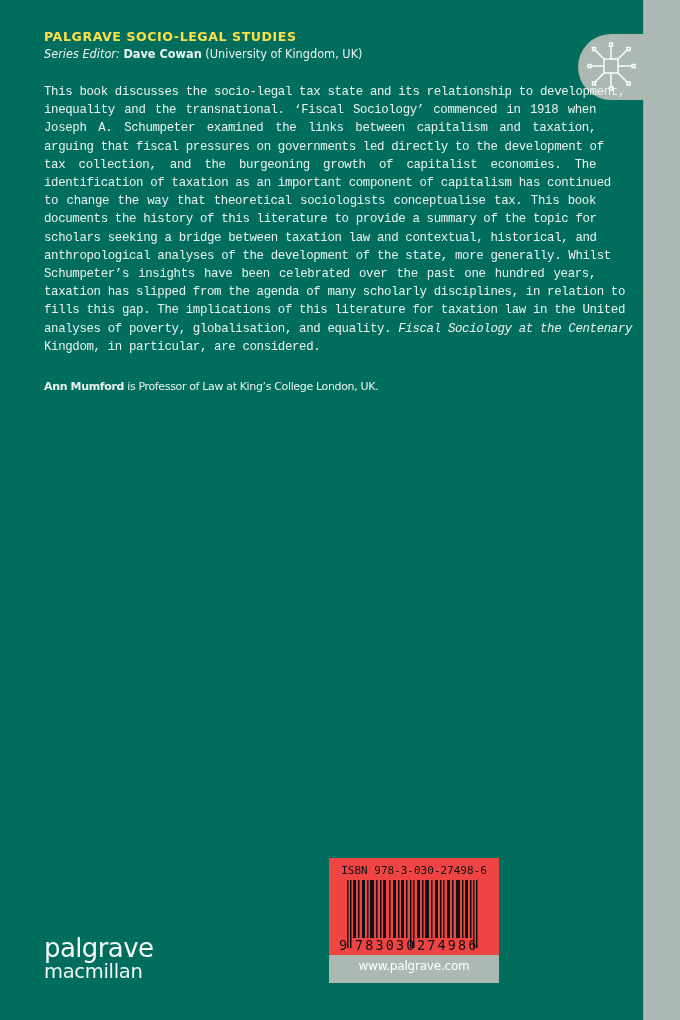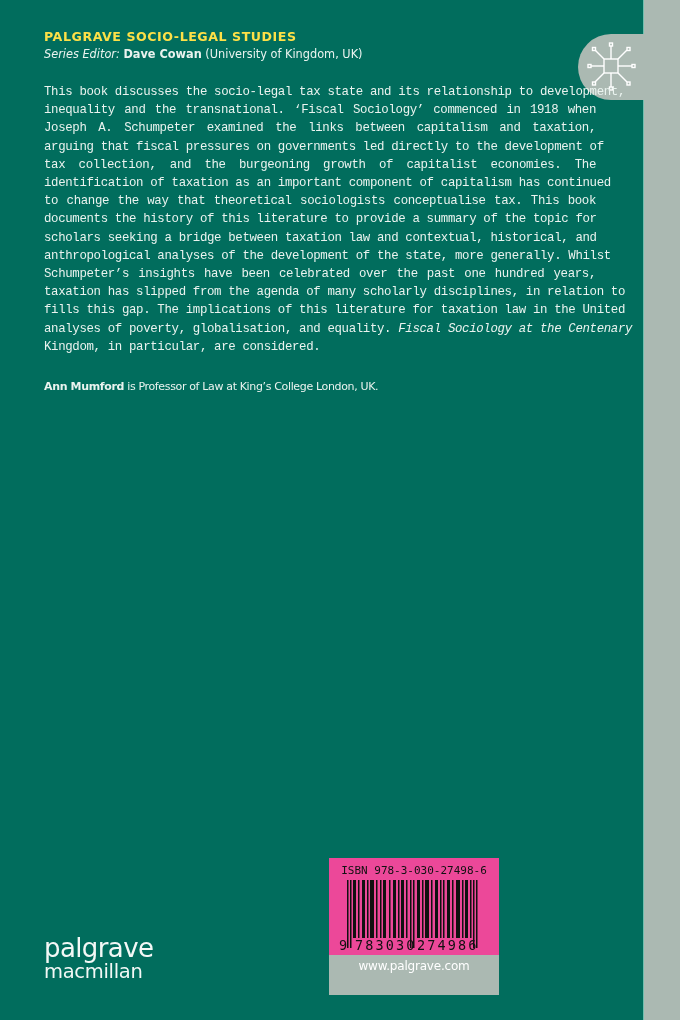--- a/index.html
+++ b/index.html
@@ -53,34 +53,34 @@
     .author .name { font-weight: bold; }
     .publisher-logo {
       position: absolute; left: 44px; top: 935px;
       font-family: "DejaVu Sans", sans-serif; color: #f3f8f6;
       line-height: 1;
     }
     .publisher-logo .l1 { font-size: 26px; letter-spacing: -0.6px; display: block; }
     .publisher-logo .l2 { font-size: 19.5px; letter-spacing: -0.3px; display: block; margin-top: 1px; }
     .barcode-box {
       position: absolute; left: 329px; top: 858px; width: 170px; height: 120px;
-      background: #ec4899; box-sizing: border-box;
+      background: #ef4444; box-sizing: border-box;
     }
     .isbn-text {
       position: absolute; left: 0; top: 6px; width: 170px; text-align: center;
       font-family: "DejaVu Sans Mono", monospace; font-size: 11px; color: #111;
       letter-spacing: 0px;
     }
     .bars { position: absolute; left: 10px; top: 22px; }
     .digits {
       position: absolute; top: 79px; font-family: "DejaVu Sans Mono", monospace;
       font-size: 13.5px; color: #111; letter-spacing: 2.1px;
     }
     .url-strip {
-      position: absolute; left: 0; top: 97px; width: 170px; height: 40px;
+      position: absolute; left: 0; top: 97px; width: 170px; height: 28px;
       background: #abb9b2; text-align: center;
       font-family: "DejaVu Sans", sans-serif; font-size: 12px; line-height: 23px;
       color: #ffffff; letter-spacing: -0.2px;
     }
   </style>
 </head>
 <body>
 
 <div class="cover"></div>
 <div class="spine"></div>

